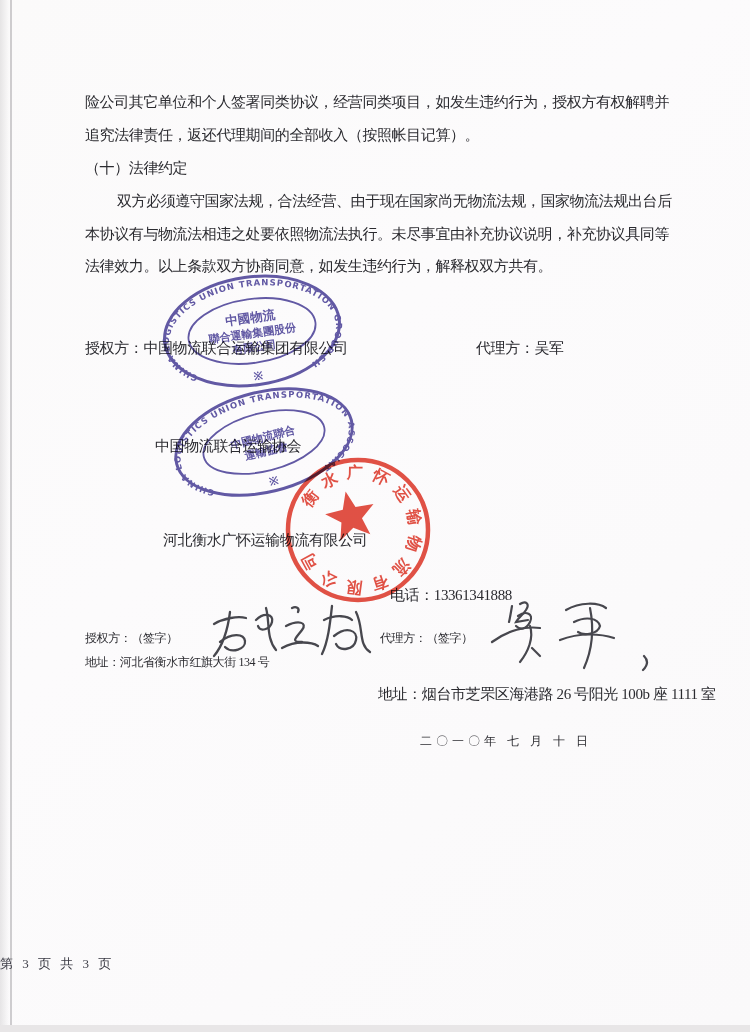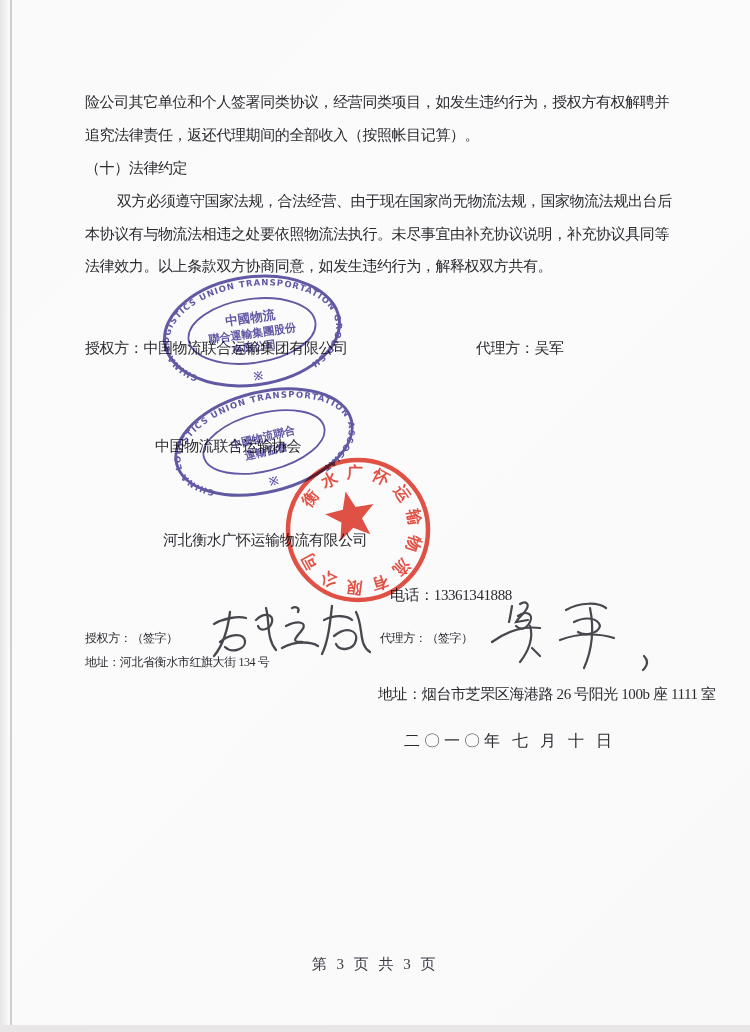--- a/index.html
+++ b/index.html
@@ -12,21 +12,21 @@
   }
   .scan-edge{position:absolute;left:10px;top:0;width:2px;height:100%;
     background:rgba(150,148,152,.45);}
   .scan-edge-soft{position:absolute;left:0;top:0;width:9px;height:100%;
     background:linear-gradient(90deg,rgba(190,188,190,.35),rgba(255,255,255,0));}
   .tline{position:absolute;white-space:nowrap;font-size:15px;letter-spacing:-0.4px;line-height:20px;}
   .body-line{left:85px;}
   .sign-label{font-size:12px;}
   .stamp{position:absolute;mix-blend-mode:multiply;opacity:.92;}
   .sig{position:absolute;mix-blend-mode:multiply;}
-  .footer{position:absolute;width:100%;text-align:center;font-size:15px;letter-spacing:3px;color:#3b3b45;}
+  .footer{position:absolute;width:100%;text-align:left;font-size:13px;letter-spacing:3px;color:#3b3b45;}
   svg text{font-family:"Liberation Serif","DejaVu Serif",serif;}
   .ringtxt{font-family:"DejaVu Sans","Liberation Sans",sans-serif;}
 </style>
 </head>
 <body>
 
 <div class="page">
   <div class="scan-edge-soft"></div>
   <div class="scan-edge"></div>
 
@@ -39,21 +39,21 @@
 
   <div class="tline" style="left:85px;top:338px">授权方：中国物流联合运输集团有限公司</div>
   <div class="tline" style="left:476px;top:338px">代理方：吴军</div>
   <div class="tline" style="left:155px;top:436px">中国物流联合运输协会</div>
   <div class="tline" style="left:163px;top:530px">河北衡水广怀运输物流有限公司</div>
   <div class="tline" style="left:390px;top:585px">电话：13361341888</div>
   <div class="tline sign-label" style="left:85px;top:628px">授权方：（签字）</div>
   <div class="tline sign-label" style="left:380px;top:628px">代理方：（签字）</div>
   <div class="tline" style="left:85px;top:652px;font-size:12px">地址：河北省衡水市红旗大街 134 号</div>
   <div class="tline" style="left:378px;top:684px;font-size:15px">地址：烟台市芝罘区海港路 26 号阳光 100b 座 1111 室</div>
-  <div class="tline" style="left:404px;top:731px;letter-spacing:4px;font-size:16px">二〇一〇年 七 月 十 日</div>
+  <div class="tline" style="left:420px;top:731px;letter-spacing:4px;font-size:12px">二〇一〇年 七 月 十 日</div>
 
   <div class="footer" style="top:955px">第 3 页 共 3 页</div>
 
   <svg class="stamp" style="left:150px;top:268px;transform:rotate(-8deg)" width="204" height="126" viewBox="-102 -63 204 126">
     <g fill="none" stroke="#554c9f">
       <ellipse cx="0" cy="0" rx="88" ry="54" stroke-width="3"></ellipse>
       <ellipse cx="0" cy="0" rx="64" ry="32" stroke-width="1.8"></ellipse>
     </g>
     <defs>
         <path id="ring1" d="M -54 40 A 84 48 0 1 1 54 40"></path>

